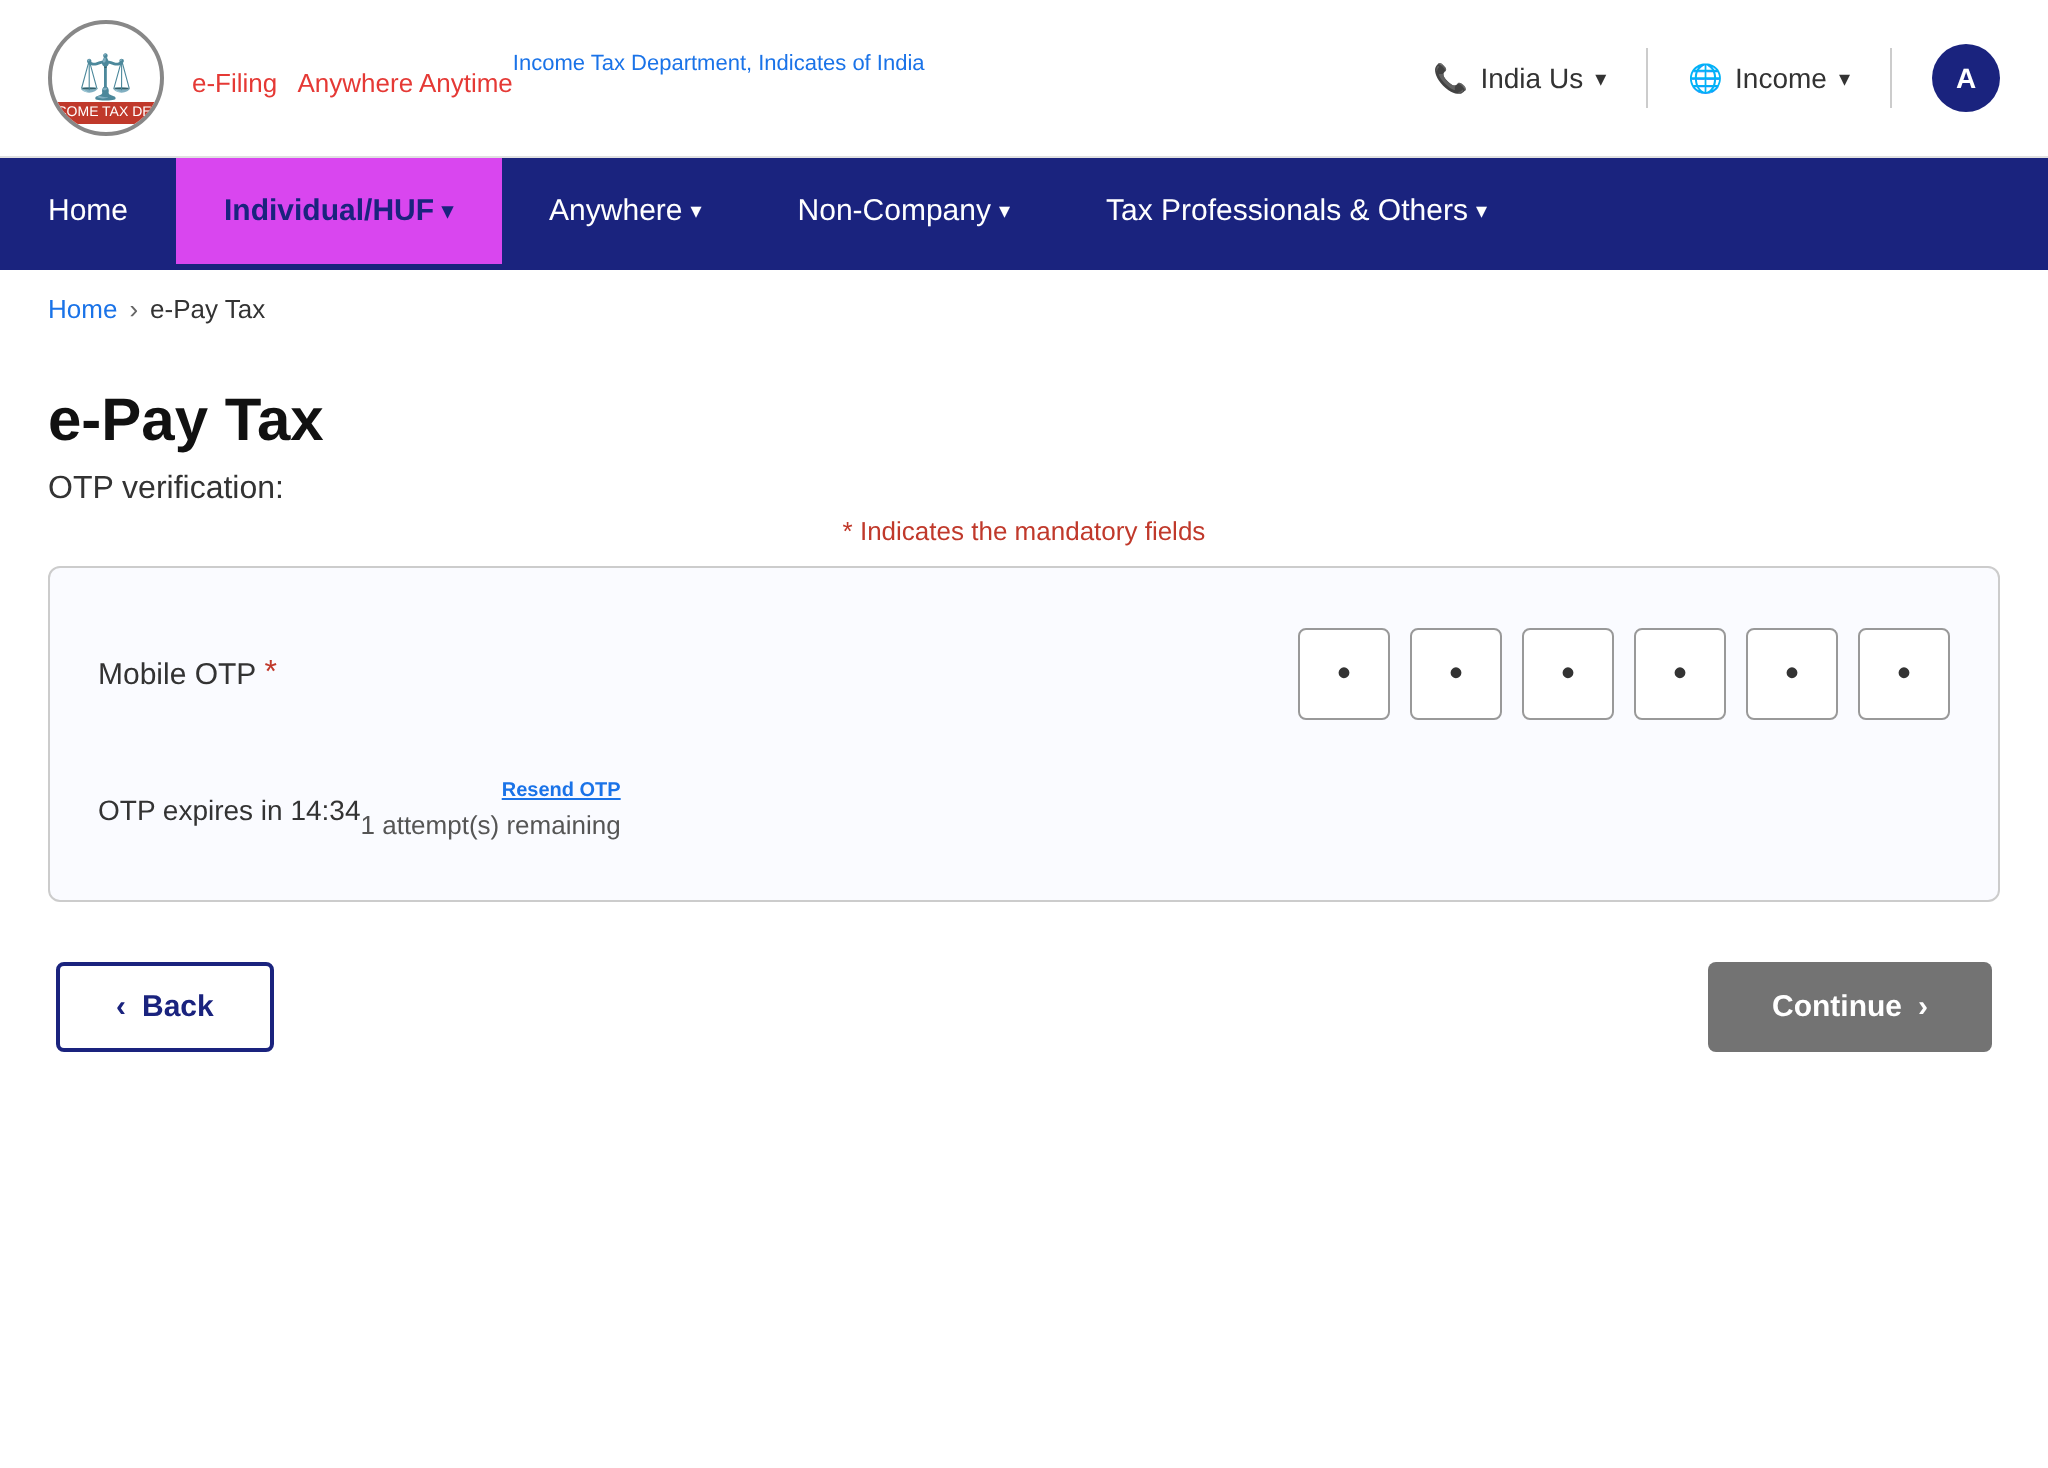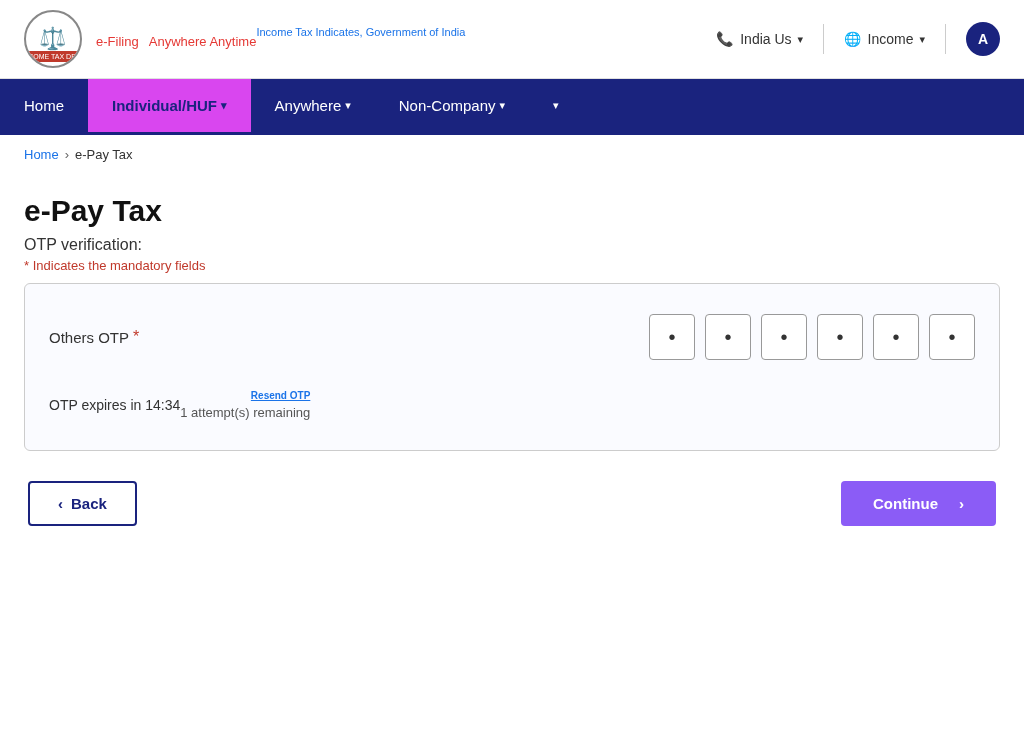--- a/index.html
+++ b/index.html
@@ -109,21 +109,21 @@
       font-weight: bold;
       color: #111;
       margin-bottom: 8px;
     }
     .page-subtitle {
       font-size: 16px;
       color: #333;
       margin-bottom: 4px;
     }
     .mandatory-note {
-      text-align: left;
+      text-align: center;
       font-size: 13px;
       color: #c0392b;
       margin-bottom: 10px;
     }
 
     
     .otp-card {
       border: 1px solid #ccc;
       border-radius: 6px;
       padding: 30px 24px;
@@ -200,30 +200,30 @@
       padding: 12px 28px;
       font-size: 15px;
       border-radius: 4px;
       cursor: pointer;
       display: flex;
       align-items: center;
       gap: 8px;
       font-weight: 600;
     }
     .btn-continue {
-      background: #8b5cf6;
+      background: #737373;
       color: #fff;
       border: none;
       padding: 14px 32px;
       font-size: 15px;
       border-radius: 4px;
       cursor: pointer;
       display: flex;
       align-items: center;
-      gap: 21px;
+      gap: 8px;
       font-weight: 600;
     }
 
     
     .emblem-circle {
       width: 58px;
       height: 58px;
       border-radius: 50%;
       border: 2px solid #888;
       display: flex;
@@ -257,21 +257,21 @@
   <div class="header-logo">
     <div class="emblem-circle">
       <span class="emblem-inner">⚖️</span>
       <span class="ribbon-badge">INCOME TAX DEPT</span>
     </div>
     <div class="logo-text-wrap">
       <div class="logo-efiling">
         <span>e-Filing</span>
         <span style="color:#e53935; font-size:13px;">Anywhere Anytime</span>
       </div>
-      <div class="logo-subtitle">Income Tax Indicates, Government of India</div>
+      <div class="logo-subtitle">Income Tax Department, Indicates of India</div>
     </div>
   </div>
   <div class="header-right">
     <div class="header-action">
       <span>📞</span>
       <span>India Us</span>
       <span class="chevron">▾</span>
     </div>
     <div class="header-divider"></div>
     <div class="header-action">
@@ -298,41 +298,42 @@
   </div>
   <div class="nav-item">
     <span>Anywhere</span>
     <span class="chevron">▾</span>
   </div>
   <div class="nav-item">
     <span>Non-Company</span>
     <span class="chevron">▾</span>
   </div>
   <div class="nav-item">
+    <span>Tax Professionals &amp; Others</span>
     <span class="chevron">▾</span>
   </div>
 </nav>
 
 <div class="breadcrumb">
   <a href="#" style="color:#1a73e8; text-decoration:none;">Home</a>
   <span class="breadcrumb-separator">›</span>
   <span class="breadcrumb-current">e-Pay Tax</span>
 </div>
 
 <div class="main">
   <h1 class="page-title">e-Pay Tax</h1>
   <p class="page-subtitle">OTP verification:</p>
 
   <div class="mandatory-note">* Indicates the mandatory fields</div>
 
   <div class="otp-card">
 
     <div class="otp-row">
       <div class="otp-label">
-        <span>Others OTP</span>
+        <span>Mobile OTP</span>
         <span class="required">*</span>
       </div>
       <div class="otp-inputs">
         <input class="otp-box" type="password" maxlength="1" value="•" style="">
         <input class="otp-box" type="password" maxlength="1" value="•" style="">
         <input class="otp-box" type="password" maxlength="1" value="•" style="">
         <input class="otp-box" type="password" maxlength="1" value="•" style="">
         <input class="otp-box" type="password" maxlength="1" value="•" style="">
         <input class="otp-box" type="password" maxlength="1" value="•" style="">
       </div>

